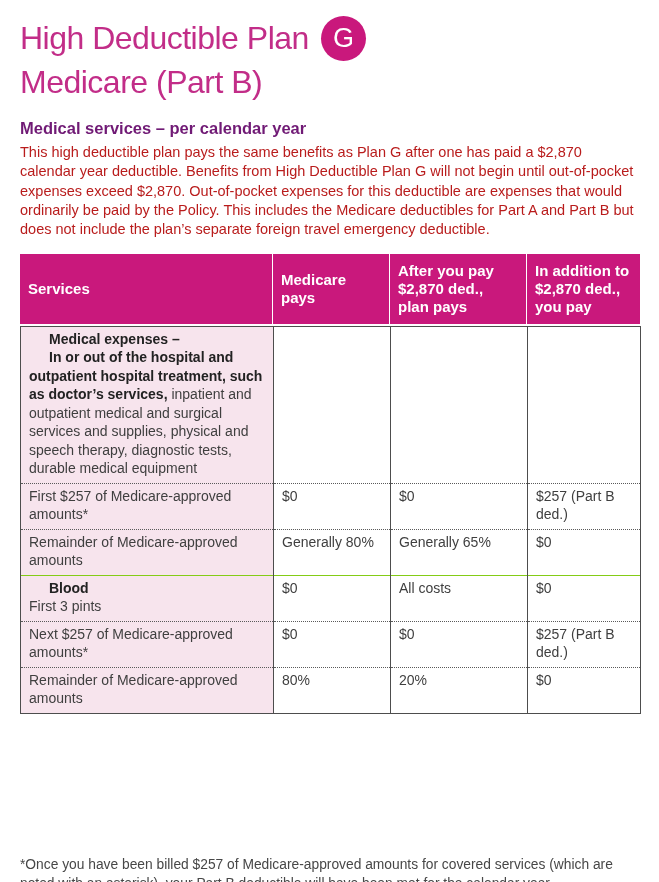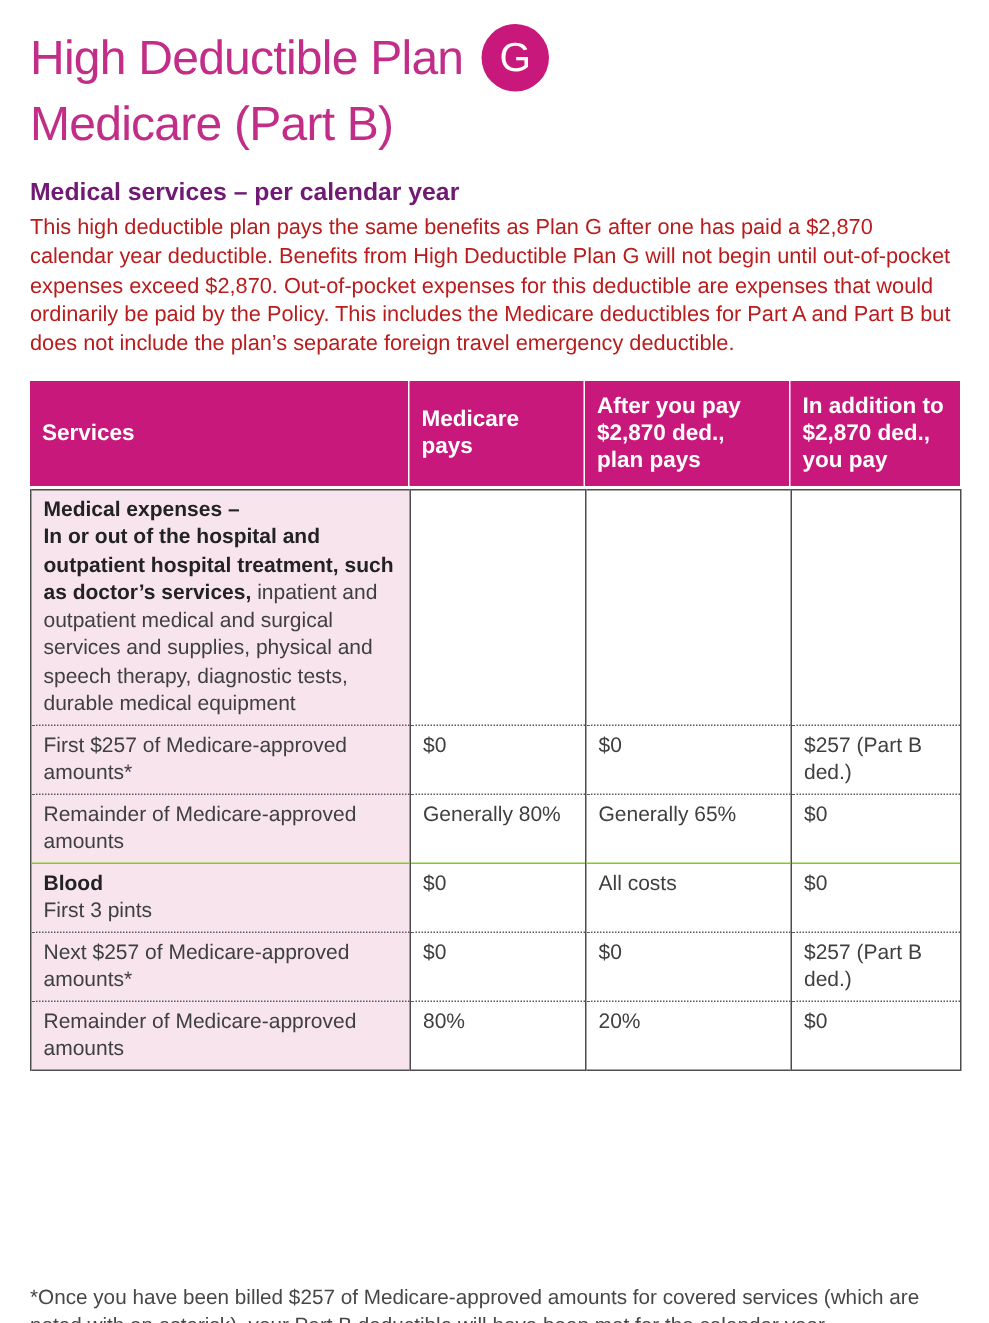--- a/index.html
+++ b/index.html
@@ -91,21 +91,21 @@
     padding: 3px 8px 5px 8px;
     vertical-align: top;
     color: #3f3f3f;
     border-top: none; border-bottom: none;
   }
   table.tbl-body { border: 1px solid #4d4d4d; }
   table.tbl-body tr { border-top: 1px dotted #5a5a5a; }
   table.tbl-body tr:first-child { border-top: none; }
   table.tbl-body tr.section { border-top: 1px solid #84cc16; }
   table.tbl-body td.svc { background: #f7e4ed; }
-  .b { font-weight: 700; color: #222222; }
+  .b { font-weight: 700; color: #222222; margin-left: 20px; }
   td.vb { vertical-align: bottom; padding-bottom: 4px; }
 
   
   .footnote {
     position: absolute;
     left: 20px; top: 856px;
     width: 616px;
     font-size: 13.8px;
     line-height: 18.5px;
     color: #474747;

